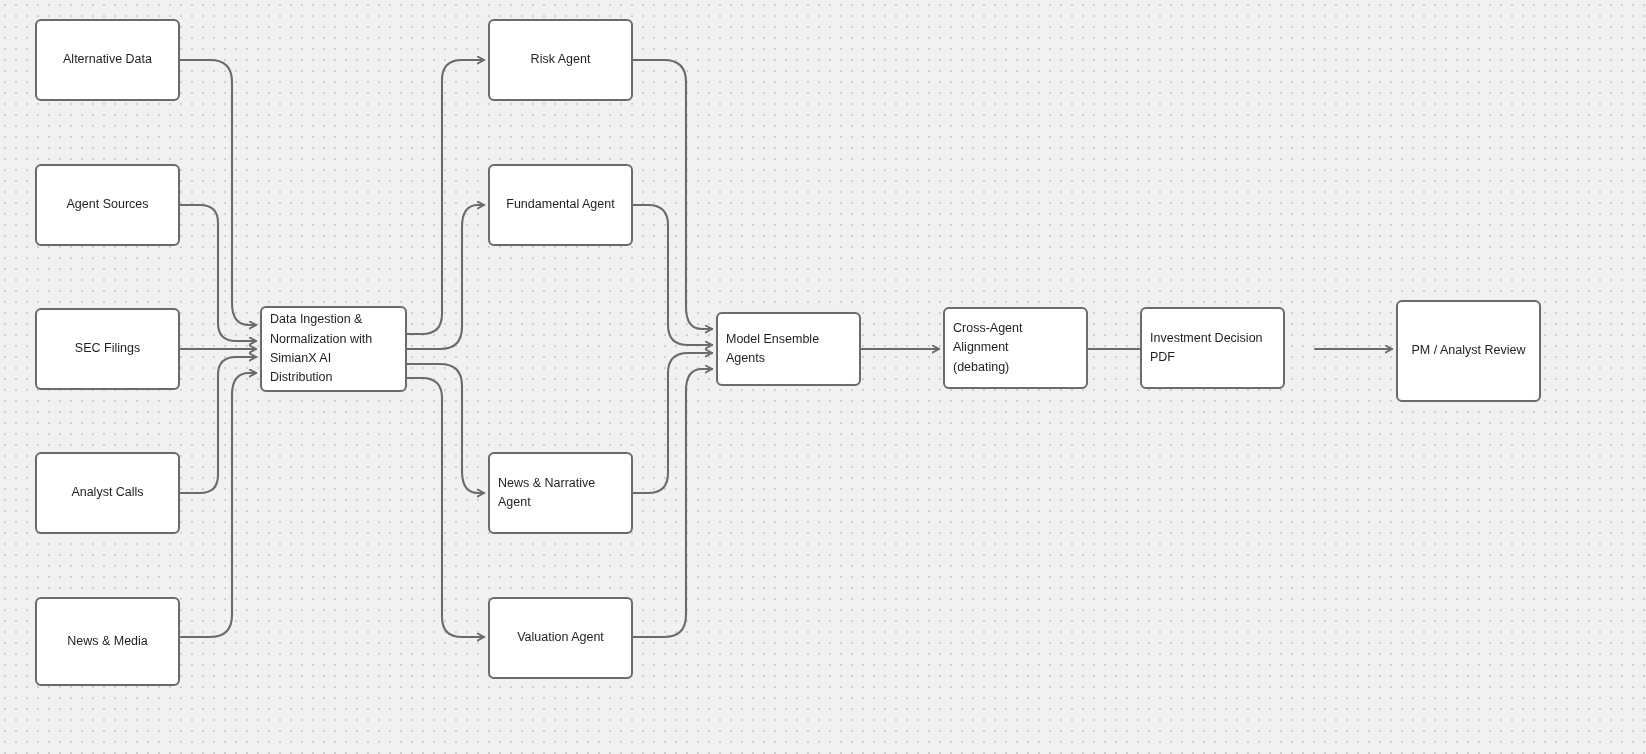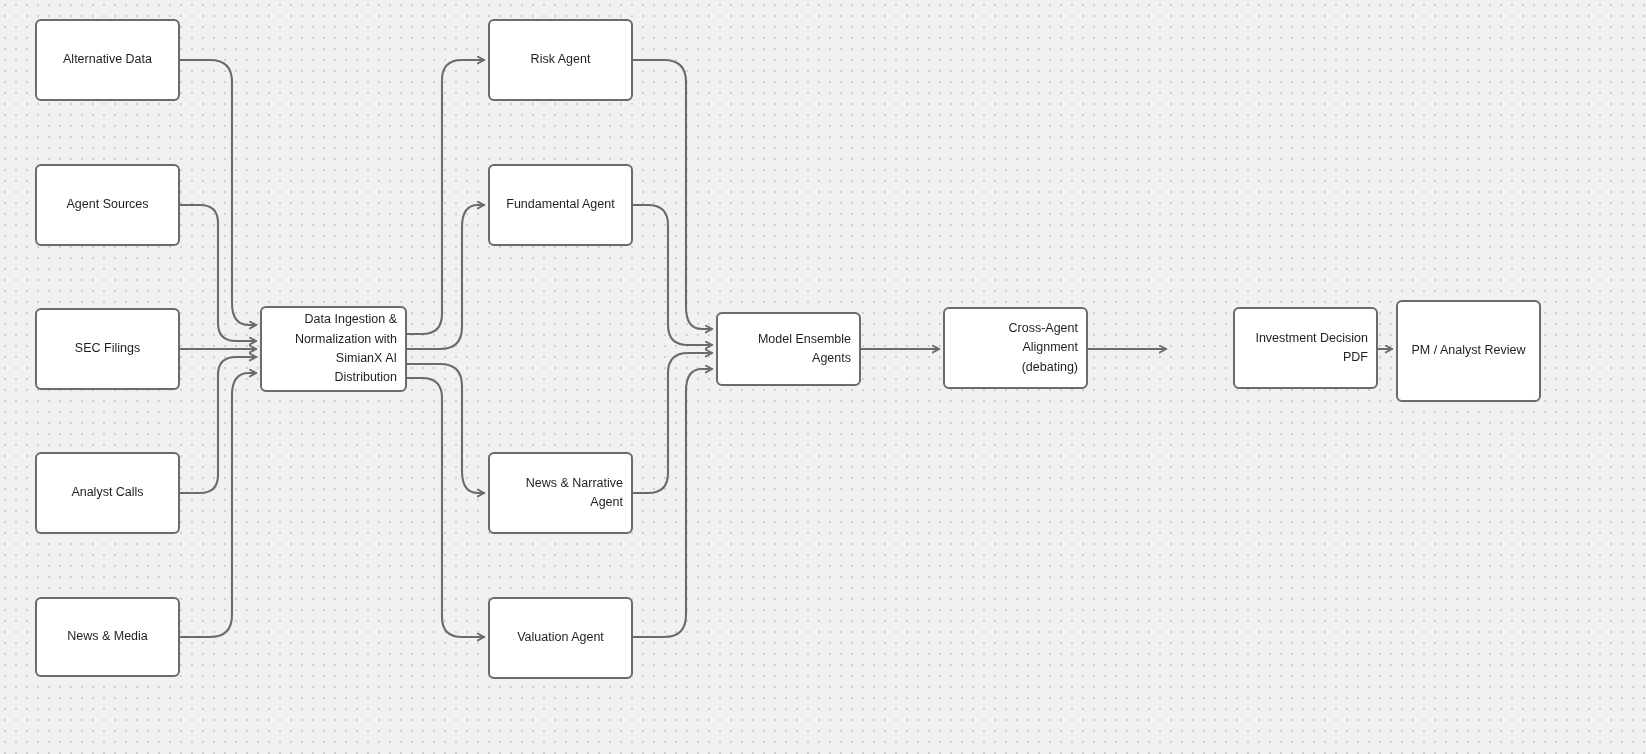--- a/index.html
+++ b/index.html
@@ -31,21 +31,21 @@
   }
   .node {
     position: absolute;
     box-sizing: border-box;
     background: #ffffff;
     border: 2px solid #6b6b6b;
     border-radius: 6px;
     display: flex;
     align-items: center;
     justify-content: center;
-    text-align: right;
+    text-align: left;
     color: #1f1f1f;
     font-size: 12.5px;
     line-height: 1.55;
     padding: 4px 8px;
     box-shadow: 0 0 0 0.5px rgba(0,0,0,0.02);
   }
   .node .label {
     display: block;
     white-space: pre-line;
   }
@@ -87,21 +87,21 @@
       </div>
       <div class="node" style="left: 35px; top: 164px; width: 145px; height: 82px; background: rgb(255, 255, 255); border-color: rgb(107, 107, 107); color: rgb(31, 31, 31);">
         <span class="label">Agent Sources</span>
       </div>
       <div class="node" style="left: 35px; top: 308px; width: 145px; height: 82px; background: rgb(255, 255, 255); border-color: rgb(107, 107, 107); color: rgb(31, 31, 31);">
         <span class="label">SEC Filings</span>
       </div>
       <div class="node" style="left: 35px; top: 452px; width: 145px; height: 82px; background: rgb(255, 255, 255); border-color: rgb(107, 107, 107); color: rgb(31, 31, 31);">
         <span class="label">Analyst Calls</span>
       </div>
-      <div class="node" style="left: 35px; top: 597px; width: 145px; height: 80px; background: rgb(255, 255, 255); border-color: rgb(107, 107, 107); color: rgb(31, 31, 31);">
+      <div class="node" style="left: 35px; top: 597px; width: 145px; height: 89px; background: rgb(255, 255, 255); border-color: rgb(107, 107, 107); color: rgb(31, 31, 31);">
         <span class="label">News &amp; Media</span>
       </div>
       <div class="node" style="left: 260px; top: 306px; width: 147px; height: 86px; background: rgb(255, 255, 255); border-color: rgb(107, 107, 107); color: rgb(31, 31, 31);">
         <span class="label">Data Ingestion &amp;
 Normalization with
 SimianX AI Distribution</span>
       </div>
       <div class="node" style="left: 488px; top: 19px; width: 145px; height: 82px; background: rgb(255, 255, 255); border-color: rgb(107, 107, 107); color: rgb(31, 31, 31);">
         <span class="label">Risk Agent</span>
       </div>
@@ -114,21 +114,21 @@
       <div class="node" style="left: 488px; top: 597px; width: 145px; height: 82px; background: rgb(255, 255, 255); border-color: rgb(107, 107, 107); color: rgb(31, 31, 31);">
         <span class="label">Valuation Agent</span>
       </div>
       <div class="node" style="left: 716px; top: 312px; width: 145px; height: 74px; background: rgb(255, 255, 255); border-color: rgb(107, 107, 107); color: rgb(31, 31, 31);">
         <span class="label">Model Ensemble Agents</span>
       </div>
       <div class="node" style="left: 943px; top: 307px; width: 145px; height: 82px; background: rgb(255, 255, 255); border-color: rgb(107, 107, 107); color: rgb(31, 31, 31);">
         <span class="label">Cross-Agent Alignment
 (debating)</span>
       </div>
-      <div class="node" style="left: 1233px; top: 307px; width: 145px; height: 82px; background: rgb(255, 255, 255); border-color: rgb(107, 107, 107); color: rgb(31, 31, 31);">
+      <div class="node" style="left: 1140px; top: 307px; width: 145px; height: 82px; background: rgb(255, 255, 255); border-color: rgb(107, 107, 107); color: rgb(31, 31, 31);">
         <span class="label">Investment Decision PDF</span>
       </div>
       <div class="node" style="left: 1396px; top: 300px; width: 145px; height: 102px; background: rgb(255, 255, 255); border-color: rgb(107, 107, 107); color: rgb(31, 31, 31);">
         <span class="label">PM / Analyst Review</span>
       </div>
     </div>
 
 </div>
 
 </body></html>

